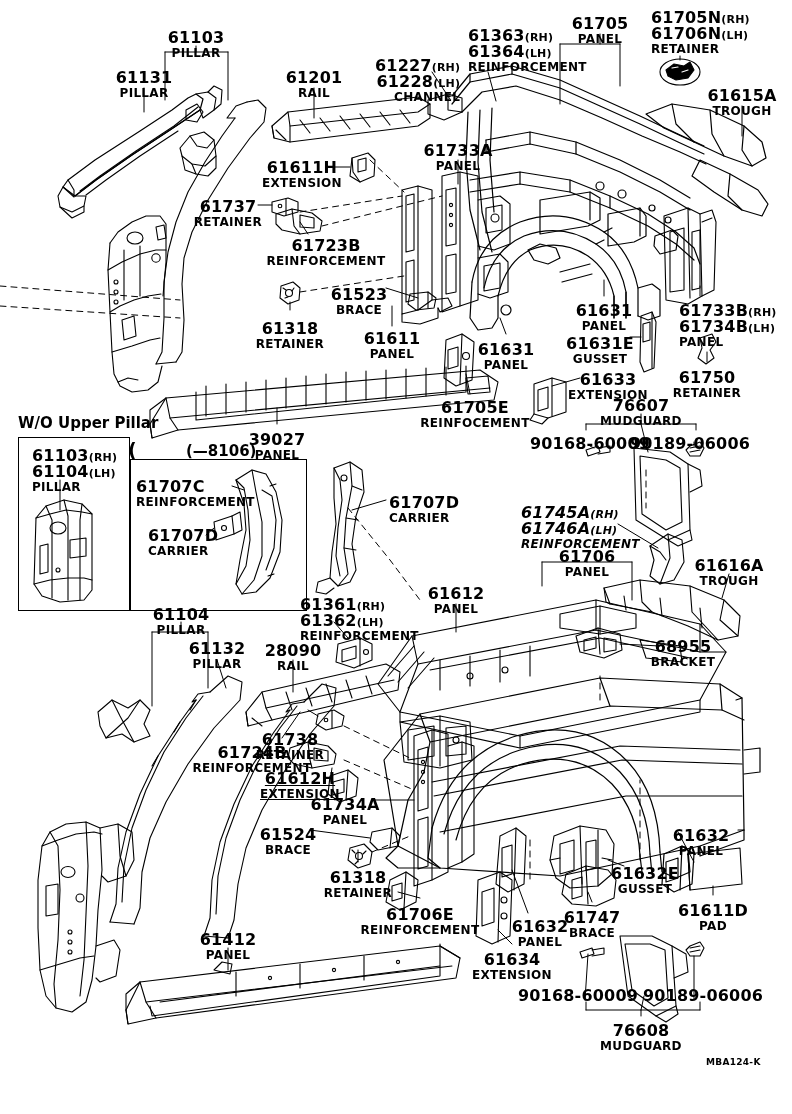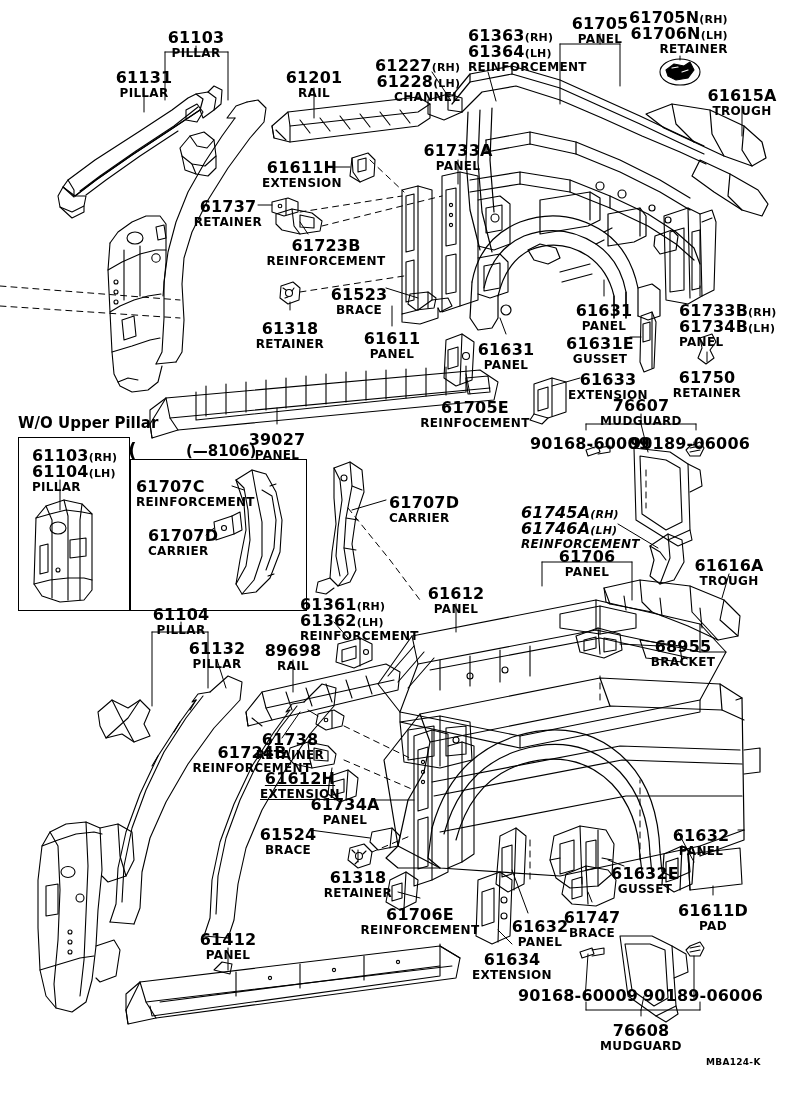--- a/index.html
+++ b/index.html
@@ -694,21 +694,21 @@
       </div>
       <div class="lbl lf" style="top: 28px; left: 468px;">
         <span class="num">61363<span class="sfx">(RH)</span></span>
         <span class="num">61364<span class="sfx">(LH)</span></span>
         <span class="desc">REINFORCEMENT</span>
       </div>
       <div class="lbl ctr" style="top: 16px; left: 510px; width: 180px;">
         <span class="num">61705</span>
         <span class="desc">PANEL</span>
       </div>
-      <div class="lbl lf" style="top: 10px; left: 629px; text-align: right;">
+      <div class="lbl lf" style="top: 10px; left: 651px;">
         <span class="num">61705N<span class="sfx">(RH)</span></span>
         <span class="num">61706N<span class="sfx">(LH)</span></span>
         <span class="desc">RETAINER</span>
       </div>
       <div class="lbl ctr" style="top: 88px; left: 652px; width: 180px;">
         <span class="num">61615A</span>
         <span class="desc">TROUGH</span>
       </div>
       <div class="lbl ctr" style="top: 143px; left: 368px; width: 180px;">
         <span class="num">61733A</span>
@@ -815,21 +815,21 @@
       </div>
       <div class="lbl ctr" style="top: 607px; left: 91px; width: 180px;">
         <span class="num">61104</span>
         <span class="desc">PILLAR</span>
       </div>
       <div class="lbl ctr" style="top: 641px; left: 127px; width: 180px;">
         <span class="num">61132</span>
         <span class="desc">PILLAR</span>
       </div>
       <div class="lbl ctr" style="top: 643px; left: 203px; width: 180px;">
-        <span class="num">89698</span>
+        <span class="num">28090</span>
         <span class="desc">RAIL</span>
       </div>
       <div class="lbl ctr" style="top: 732px; left: 200px; width: 180px;">
         <span class="num">61738</span>
         <span class="desc">RETAINER</span>
       </div>
       <div class="lbl ctr" style="top: 745px; left: 162px; width: 180px;">
         <span class="num">61724B</span>
         <span class="desc">REINFORCEMENT</span>
       </div>

